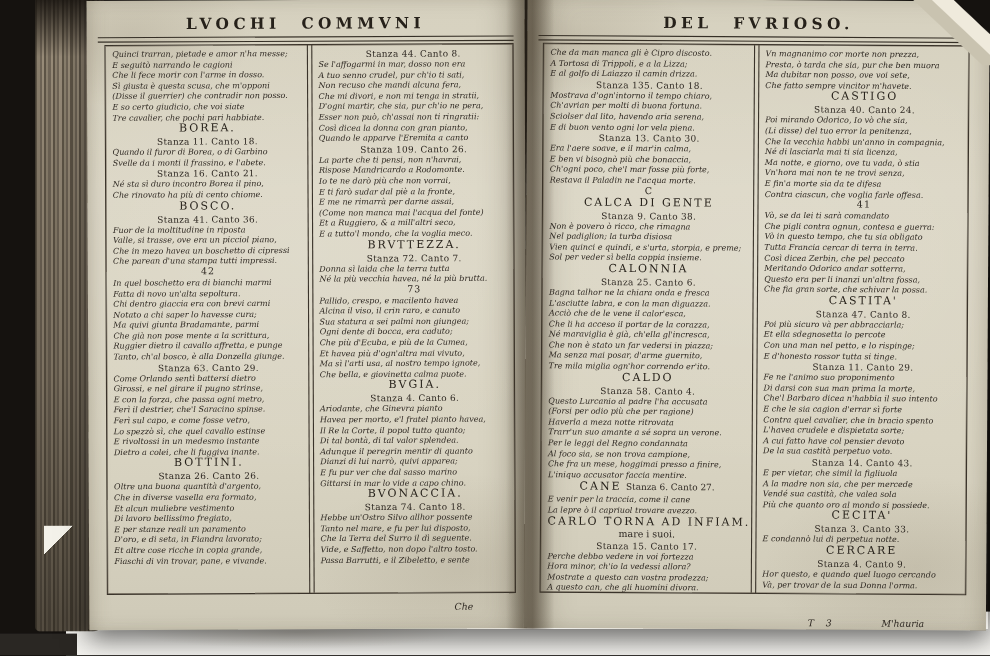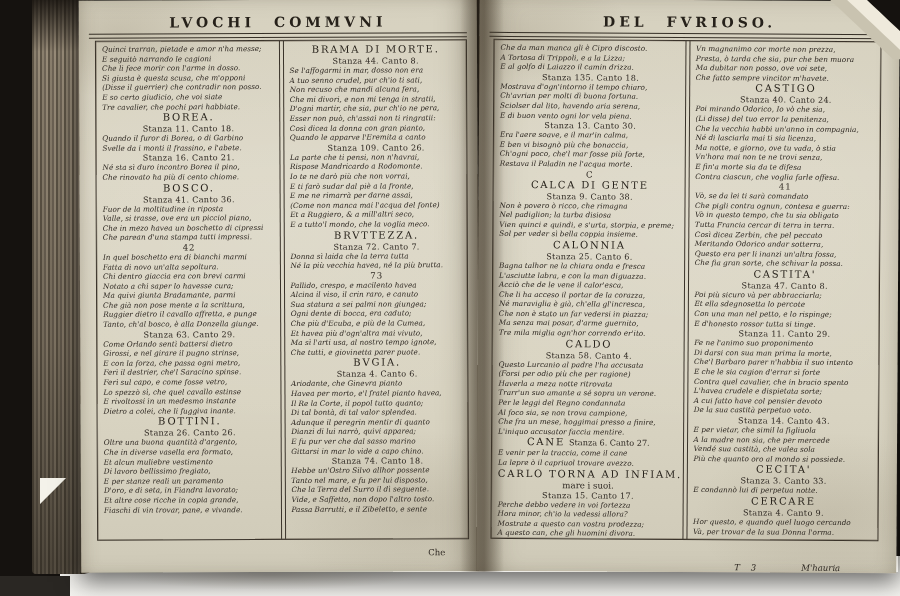--- a/index.html
+++ b/index.html
@@ -58,21 +58,21 @@
   .ln{white-space:nowrap;}
   .ln.v{font-style:italic;font-size:7.3px;line-height:9.6px;}
   .ln.s{font-size:8.1px;line-height:10px;text-align:center;letter-spacing:.3px;}
   .ln.n{font-size:8.6px;line-height:10px;text-align:center;letter-spacing:1px;}
   .ln.h{font-size:10px;line-height:12px;text-align:center;letter-spacing:1.8px;color:#241f18;}
   .ln.hc{font-size:8.6px;line-height:10px;text-align:center;}
   .ln.hs{font-size:8.1px;line-height:12px;text-align:center;}
   .ln.hs .hspan{font-size:10px;letter-spacing:1.8px;color:#241f18;text-align:right;}
 
   
-  .catchword-left{position:absolute;right:34px;bottom:14px;font-size:8.5px;color:#2e2822;}
+  .catchword-left{position:absolute;right:49px;bottom:14px;font-style:italic;font-size:8.5px;color:#2e2822;}
   .sig-row{position:absolute;left:0;bottom:10px;width:100%;font-style:italic;font-size:8.5px;color:#2e2822;}
   .sig-mark{position:absolute;left:258px;letter-spacing:4px;}
   .catchword-right{position:absolute;left:305px;margin-left:20px;}
 
   
   .stain{position:absolute;border-radius:50%;pointer-events:none;}
   .stain.s1{left:120px;top:560px;width:300px;height:30px;background:radial-gradient(ellipse,rgba(120,110,90,.25),rgba(0,0,0,0) 70%);}
 </style>
 </head>
 <body>
@@ -135,21 +135,20 @@
             <div class="ln v">Che in diverse vasella era formato,</div>
             <div class="ln v">Et alcun muliebre vestimento</div>
             <div class="ln v">Di lavoro bellissimo fregiato,</div>
             <div class="ln v">E per stanze reali un paramento</div>
             <div class="ln v">D'oro, e di seta, in Fiandra lavorato;</div>
             <div class="ln v">Et altre cose ricche in copia grande,</div>
             <div class="ln v">Fiaschi di vin trovar, pane, e vivande.</div>
           </div>
         <div class="col-divider"></div>
         <div class="col">
-            <div class="ln h">BRAMA DI MORTE.</div>
             <div class="ln s">Stanza 44. Canto 8.</div>
             <div class="ln v">Se l'affogarmi in mar, dosso non era</div>
             <div class="ln v">A tuo senno crudel, pur ch'io ti sati,</div>
             <div class="ln v">Non recuso che mandi alcuna fera,</div>
             <div class="ln v">Che mi divori, e non mi tenga in stratii,</div>
             <div class="ln v">D'ogni martir, che sia, pur ch'io ne pera,</div>
             <div class="ln v">Esser non può, ch'assai non ti ringratii:</div>
             <div class="ln v">Così dicea la donna con gran pianto,</div>
             <div class="ln v">Quando le apparve l'Eremita a canto</div>
             <div class="ln s">Stanza 109. Canto 26.</div>
@@ -166,31 +165,32 @@
             <div class="ln v">Donna sì laida che la terra tutta</div>
             <div class="ln v">Né la più vecchia havea, né la più brutta.</div>
             <div class="ln n">73</div>
             <div class="ln v">Pallido, crespo, e macilento havea</div>
             <div class="ln v">Alcina il viso, il crin raro, e canuto</div>
             <div class="ln v">Sua statura a sei palmi non giungea;</div>
             <div class="ln v">Ogni dente di bocca, era caduto;</div>
             <div class="ln v">Che più d'Ecuba, e più de la Cumea,</div>
             <div class="ln v">Et havea più d'ogn'altra mai vivuto,</div>
             <div class="ln v">Ma sì l'arti usa, al nostro tempo ignote,</div>
-            <div class="ln v">Che tutti, e giovinetta parer puote.</div>
+            <div class="ln v">Che bella, e giovinetta calma puote.</div>
             <div class="ln h">BVGIA.</div>
             <div class="ln s">Stanza 4. Canto 6.</div>
             <div class="ln v">Ariodante, che Ginevra pianto</div>
             <div class="ln v">Havea per morto, e'l fratel pianto havea,</div>
             <div class="ln v">Il Re la Corte, il popol tutto quanto;</div>
             <div class="ln v">Di tal bontà, di tal valor splendea.</div>
             <div class="ln v">Adunque il peregrin mentir di quanto</div>
             <div class="ln v">Dianzi di lui narrò, quivi apparea;</div>
             <div class="ln v">E fu pur ver che dal sasso marino</div>
             <div class="ln v">Gittarsi in mar lo vide a capo chino.</div>
+            <div class="ln h">BVONACCIA.</div>
             <div class="ln s">Stanza 74. Canto 18.</div>
             <div class="ln v">Hebbe un'Ostro Silvo allhor possente</div>
             <div class="ln v">Tanto nel mare, e fu per lui disposto,</div>
             <div class="ln v">Che la Terra del Surro il dì seguente.</div>
             <div class="ln v">Vide, e Saffetto, non dopo l'altro tosto.</div>
             <div class="ln v">Passa Barrutti, e il Zibeletto, e sente</div>
           </div>
       </div>
       <div class="catchword-left">Che</div>
     </div>
@@ -278,21 +278,21 @@
             <div class="ln v">Che fia gran sorte, che schivar la possa.</div>
             <div class="ln h">CASTITA'</div>
             <div class="ln s">Stanza 47. Canto 8.</div>
             <div class="ln v">Poi più sicuro và per abbracciarla;</div>
             <div class="ln v">Et ella sdegnosetta lo percote</div>
             <div class="ln v">Con una man nel petto, e lo rispinge;</div>
             <div class="ln v">E d'honesto rossor tutta si tinge.</div>
             <div class="ln s">Stanza 11. Canto 29.</div>
             <div class="ln v">Fe ne l'animo suo proponimento</div>
             <div class="ln v">Di darsi con sua man prima la morte,</div>
-            <div class="ln v">Che'l Barbaro parer n'habbia il suo intento</div>
+            <div class="ln v">Che'l Barbaro dicea n'habbia il suo intento</div>
             <div class="ln v">E che le sia cagion d'errar sì forte</div>
             <div class="ln v">Contra quel cavalier, che in bracio spento</div>
             <div class="ln v">L'havea crudele e dispietata sorte;</div>
             <div class="ln v">A cui fatto have col pensier devoto</div>
             <div class="ln v">De la sua castità perpetuo voto.</div>
             <div class="ln s">Stanza 14. Canto 43.</div>
             <div class="ln v">E per vietar, che simil la figliuola</div>
             <div class="ln v">A la madre non sia, che per mercede</div>
             <div class="ln v">Vendé sua castità, che valea sola</div>
             <div class="ln v">Più che quanto oro al mondo si possiede.</div>

